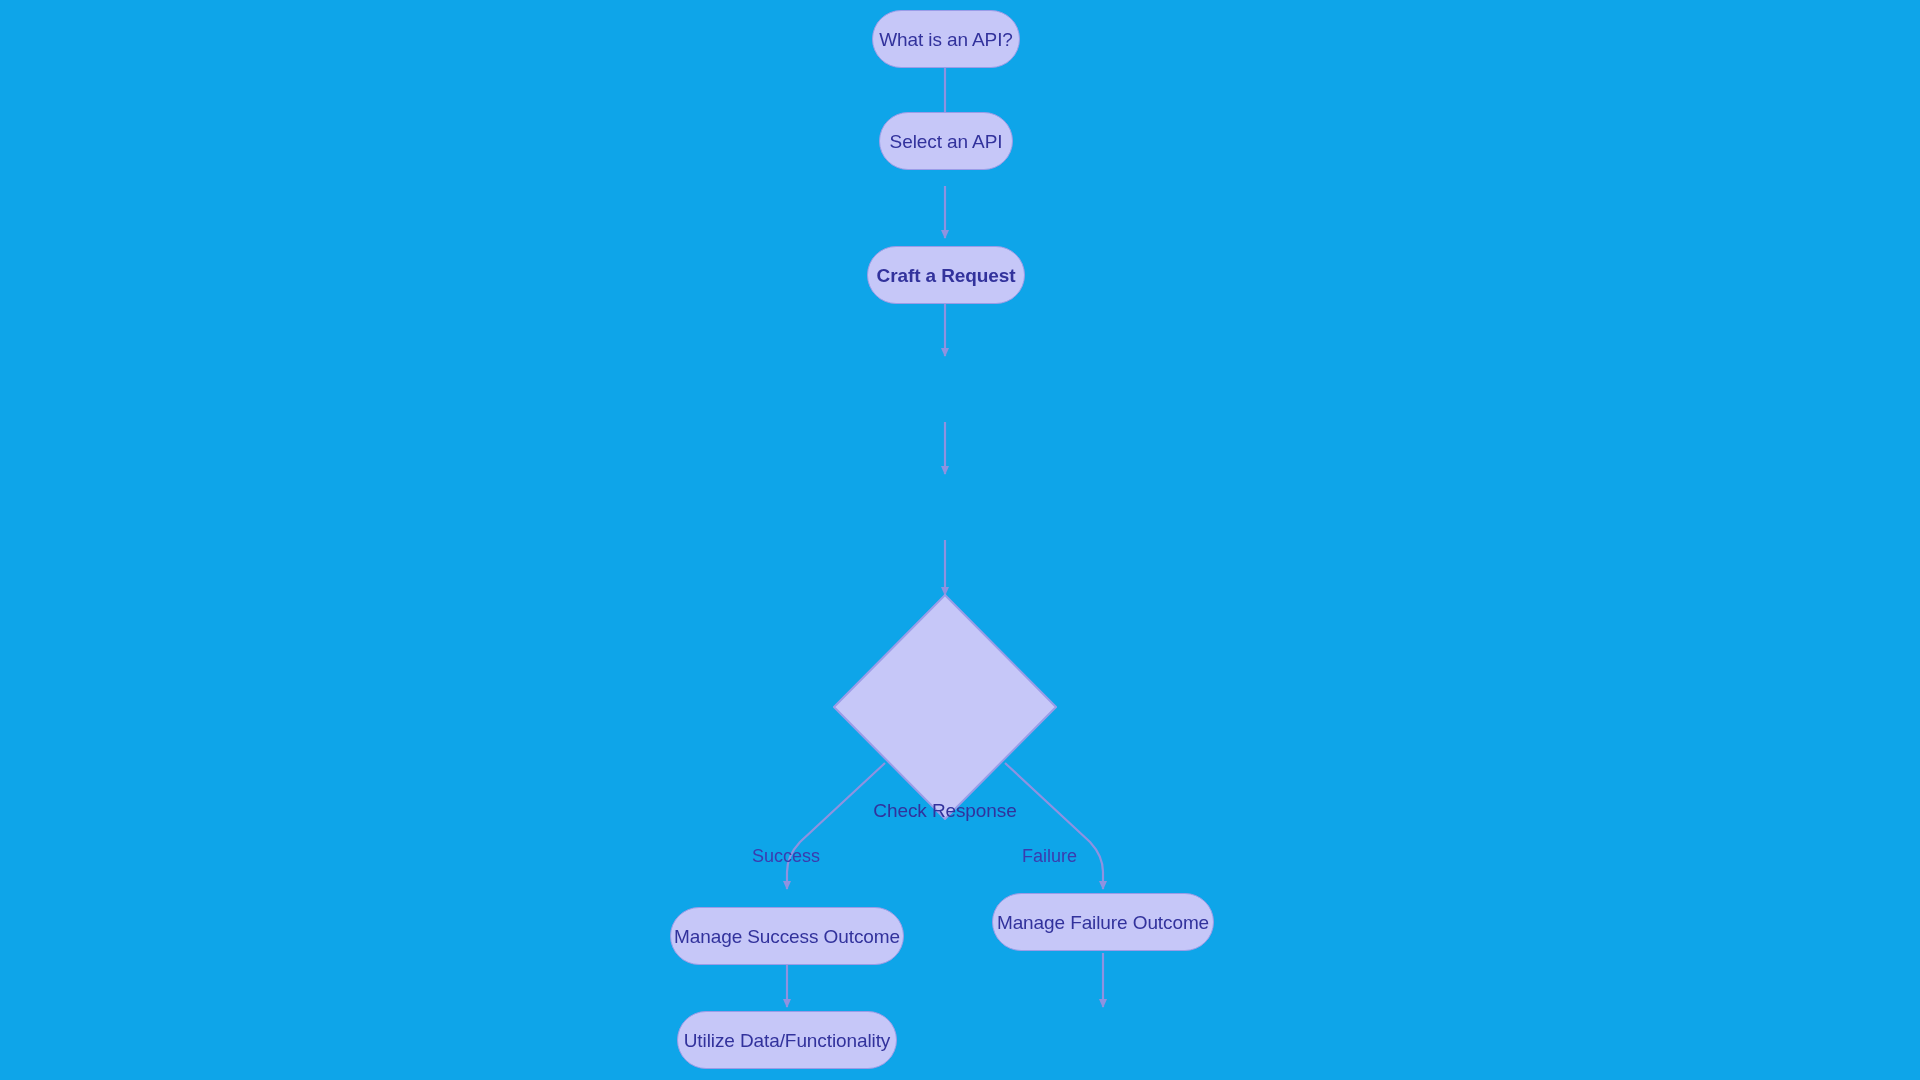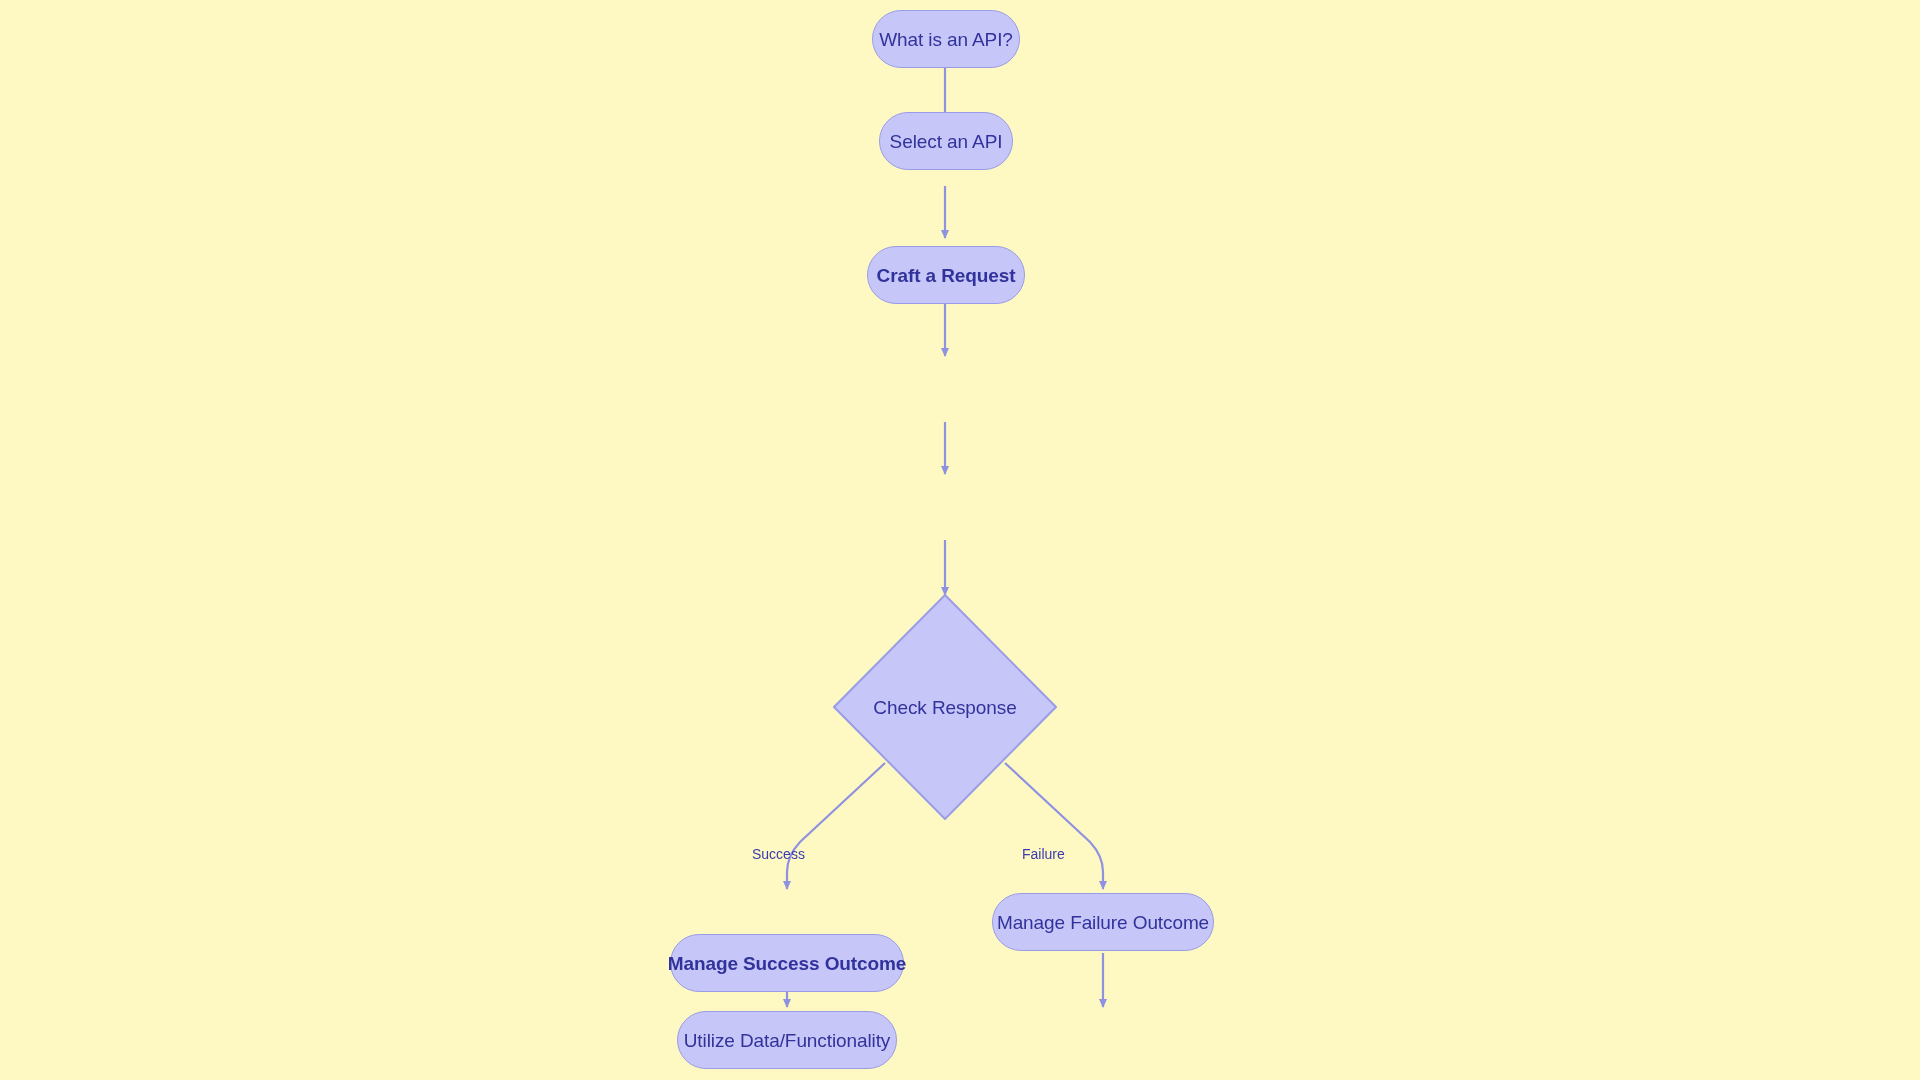--- a/index.html
+++ b/index.html
@@ -11,21 +11,21 @@
   body {
     width: 1920px;
     height: 1080px;
     overflow: hidden;
     font-family: "Liberation Sans", sans-serif;
   }
   #flow-canvas {
     position: relative;
     width: 1920px;
     height: 1080px;
-    background: #fef9c3;
+    background: #0ea5e9;
   }
   svg.edge-layer {
     position: absolute;
     top: 0;
     left: 0;
     width: 1920px;
     height: 1080px;
     pointer-events: none;
   }
   .node {
@@ -62,21 +62,21 @@
     color: #32329c;
     font-size: 19px;
     font-family: "Liberation Sans", sans-serif;
     letter-spacing: -0.1px;
     white-space: nowrap;
     line-height: 1;
   }
   .edge-label {
     position: absolute;
     color: #3b3bae;
-    font-size: 14px;
+    font-size: 18px;
     font-family: "Liberation Sans", sans-serif;
     white-space: nowrap;
     line-height: 1;
     background: transparent;
   }
 </style>
 </head>
 <body>
 
 <div id="flow-canvas">
@@ -114,28 +114,28 @@
   <div class="node" style="left:879px; top:112px; width:134px; height:58px;">
     <span>Select an API</span>
   </div>
 
   <div class="node" style="left:867px; top:246px; width:158px; height:58px;font-weight:bold;">
     <span>Craft a Request</span>
   </div>
 
 
 
-  <div class="diamond-wrap" style="left:833px; top:594px; width:224px; height:226px;">
+  <div class="diamond-wrap" style="left:833px; top:594px; width:224px; height:226px;align-items:flex-end;">
     <svg class="diamond-shape" viewBox="0 0 224 226" preserveAspectRatio="none">
       <polygon points="112,1 223,113 112,225 1,113" fill="#c6c7f8" stroke="#9a9ce8" stroke-width="2"></polygon>
     </svg>
     <span class="diamond-label">Check Response</span>
   </div>
 
-  <div class="node" style="left:670px; top:934px; width:234px; height:58px;font-weight:bold;">
+  <div class="node" style="left:670px; top:907px; width:234px; height:58px;">
     <span>Manage Success Outcome</span>
   </div>
 
   <div class="node" style="left:677px; top:1011px; width:220px; height:58px;">
     <span>Utilize Data/Functionality</span>
   </div>
 
   <div class="node" style="left:992px; top:893px; width:222px; height:58px;">
     <span>Manage Failure Outcome</span>
   </div>

